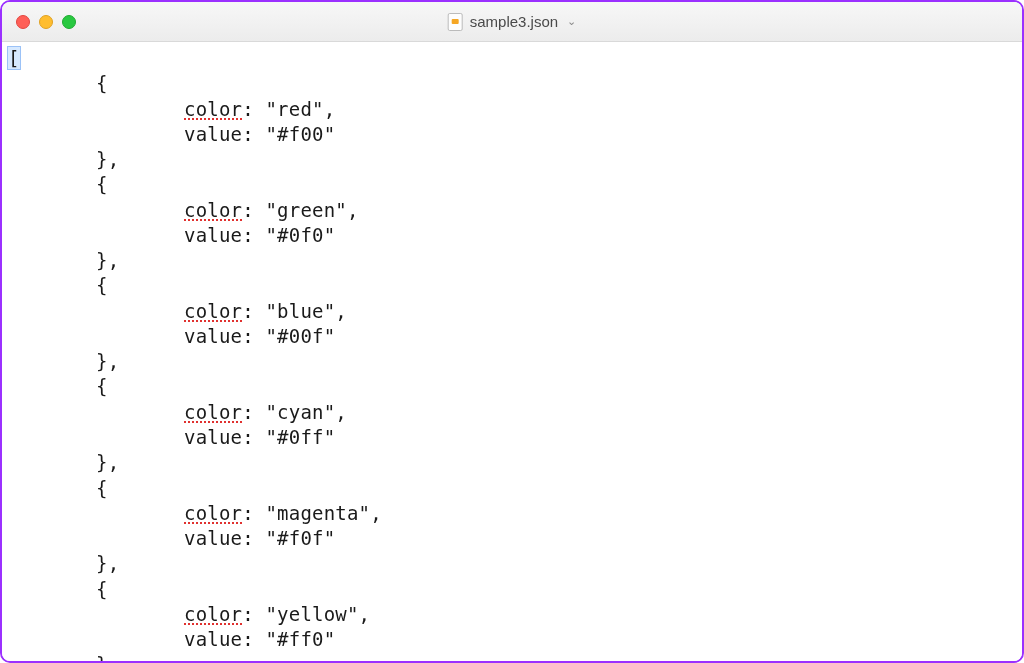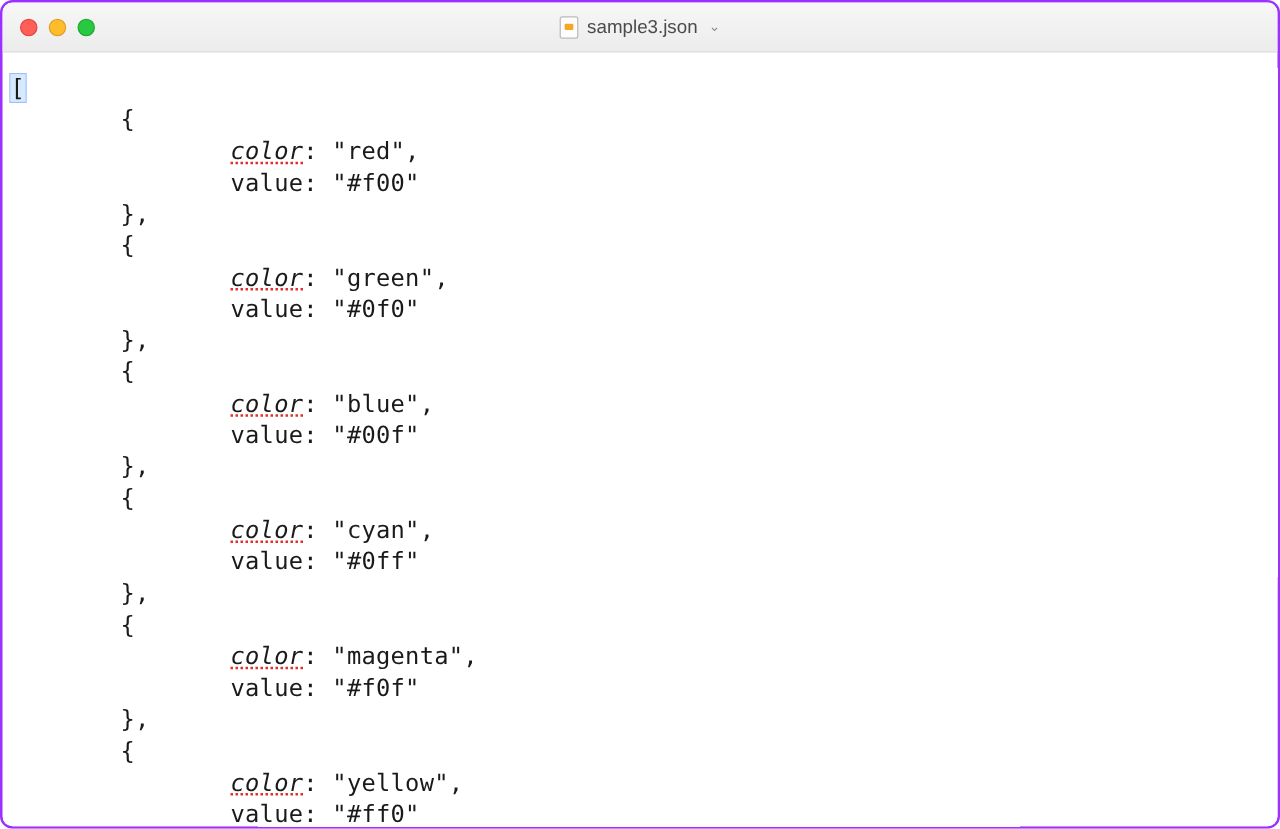--- a/index.html
+++ b/index.html
@@ -18,21 +18,20 @@
 
     .window {
       width: 1024px;
       height: 663px;
       border: 2px solid #9b30ff;
       border-radius: 10px;
       overflow: hidden;
       display: flex;
       flex-direction: column;
       background: #fff;
-      gap: 12px;
     }
 
     .titlebar {
       height: 40px;
       background: linear-gradient(to bottom, #f7f7f7, #ececec);
       border-bottom: 1px solid #d9d9d9;
       display: flex;
       align-items: center;
       position: relative;
       padding: 0 14px;
@@ -110,21 +109,20 @@
       background: #d6e9ff;
       outline: 1px solid #9bc2f7;
     }
 
     .spellerr {
       text-decoration-line: underline;
       text-decoration-style: dotted;
       text-decoration-color: #e0312f;
       text-underline-offset: 3px;
       text-decoration-thickness: 2px;
-      font-style: italic;
     }
 
     .line {
       display: block;
     }
 
     .ind1 { padding-left: 88px; }
     .ind2 { padding-left: 176px; }
   </style>
 </head>

